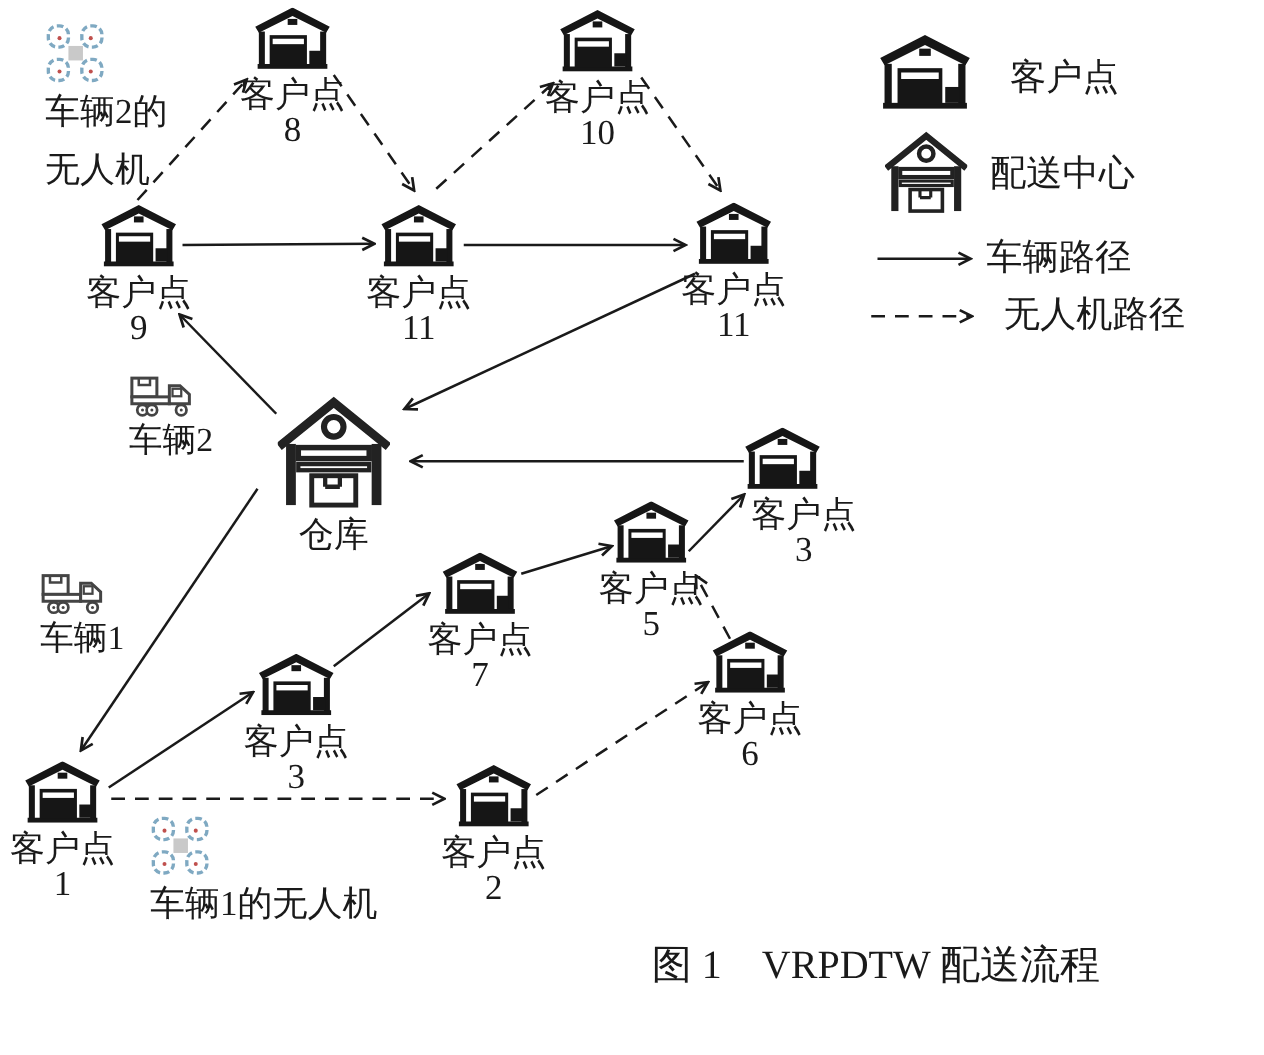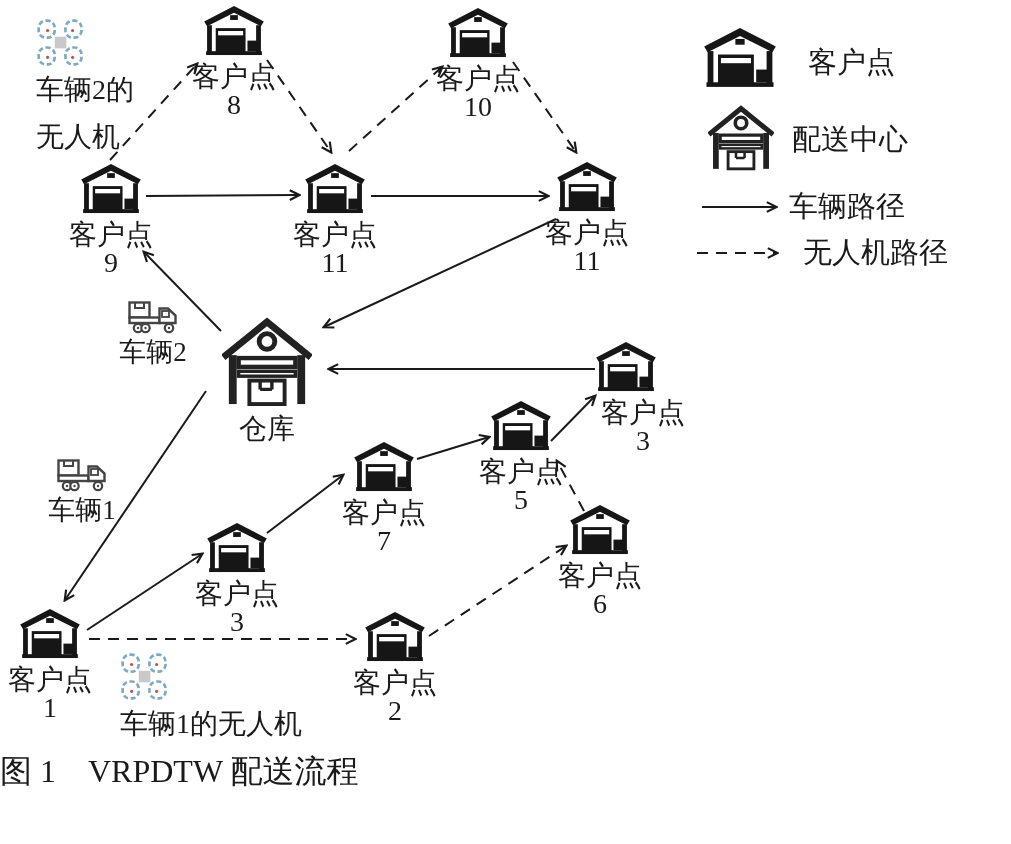--- a/index.html
+++ b/index.html
@@ -22,34 +22,34 @@
   .node.depot-node{width:110px;}
   .cicon{width:62px;height:50px;display:block;}
   .legend .cicon{width:74px;height:62px;}
   .dicon{width:90px;height:92px;display:block;}
   .legend .dicon{width:66px;height:68px;}
   .nname{font-size:28px;margin-top:6px;white-space:nowrap;}
   .nnum{font-size:28px;line-height:26px;}
   .offset-r{transform:translateX(17px);}
   .vehicle{
     position:absolute;width:100px;
-    display:flex;flex-direction:column;align-items:center;
+    display:flex;flex-direction:column;
   }
   .ticon{width:52px;height:34px;display:block;}
   .vlabel{font-size:27px;line-height:30px;margin-top:3px;white-space:nowrap;}
   .drone{
     position:absolute;
     display:flex;flex-direction:column;align-items:flex-start;
   }
   .qicon{width:50px;height:54px;display:block;}
   .dlabel{font-size:28px;line-height:31px;margin-top:4px;white-space:nowrap;text-align:center;}
   .legend-icon{position:absolute;}
   .legend-label{position:absolute;font-size:29px;line-height:34px;white-space:nowrap;}
   .caption{
-    position:absolute;left:0;width:880px;text-align:left;white-space:nowrap;
+    position:absolute;left:0;width:880px;text-align:right;white-space:nowrap;
   }
   .caption.zh{top:750px;font-size:32px;}
   .caption.en{top:798px;font-size:28px;}
 </style>
 </head>
 <body>
 
 <svg width="0" height="0" style="position:absolute" aria-hidden="true">
   <defs>
     <symbol id="sym-customer" viewBox="0 0 64 52">

